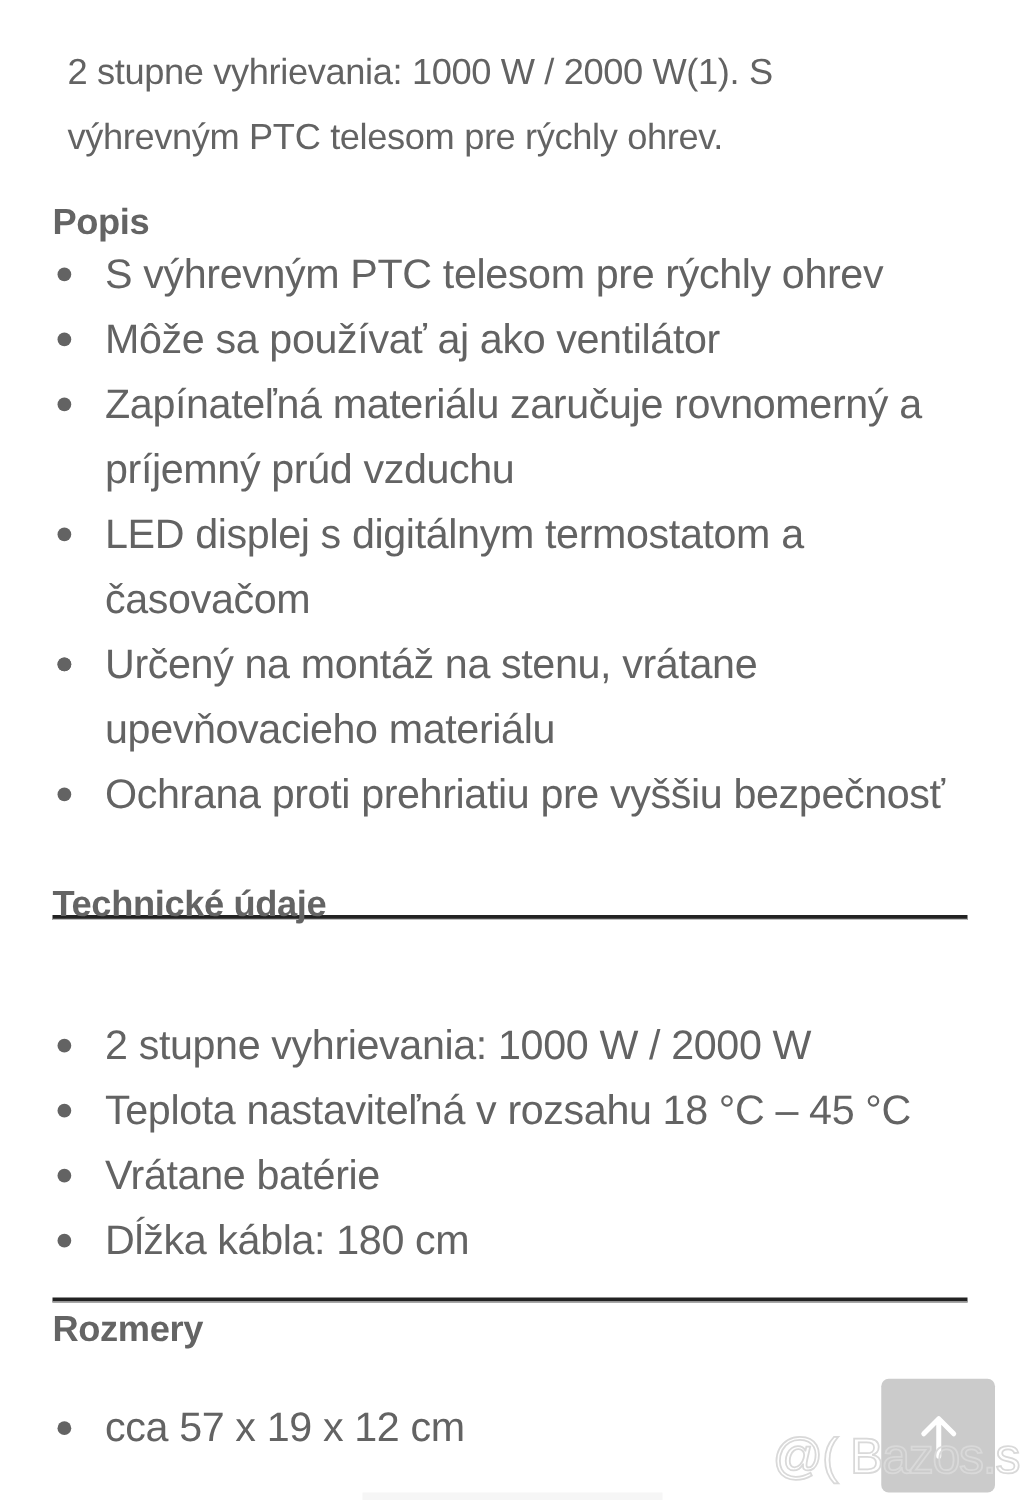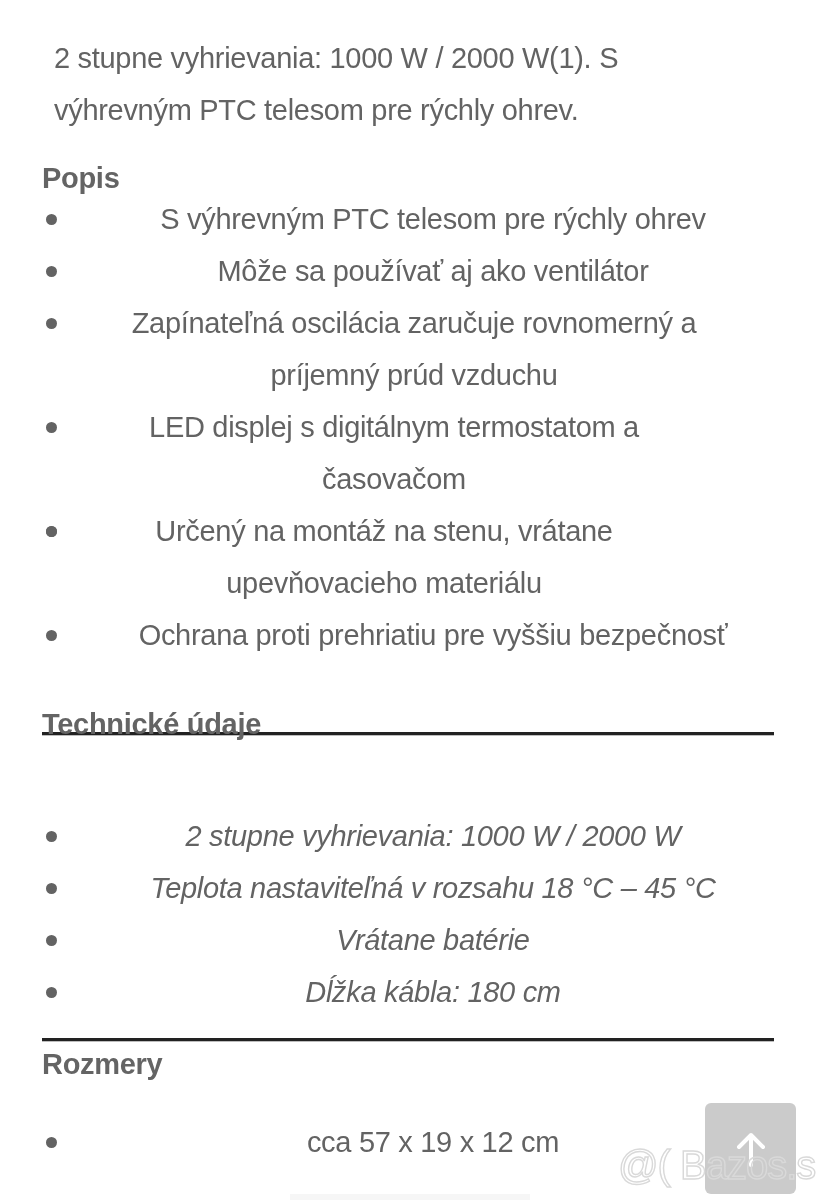--- a/index.html
+++ b/index.html
@@ -44,24 +44,23 @@
       position: absolute;
       left: 0;
       margin: 0;
       padding: 0;
       list-style: none;
       width: 740px;
     }
     ul.bullets li {
       position: relative;
       padding-left: 42px;
-      font-size: 29px;
+      font-size: 33px;
       line-height: 52px;
       letter-spacing: -0.3px;
-      text-align: center;
     }
     ul.bullets li .dot {
       position: absolute;
       left: 4px;
       top: 21px;
       width: 11px;
       height: 11px;
       border-radius: 50%;
       background: #636363;
     }
@@ -114,32 +113,32 @@
 
 <div class="content">
 
   <p class="intro">2 stupne vyhrievania: 1000 W / 2000 W(1). S výhrevným PTC telesom pre rýchly ohrev.</p>
 
   <h3 class="heading" style="top:133px;margin-top:29px;">Popis</h3>
 
   <ul class="bullets" style="top:193px;">
     <li><span class="dot"></span><span>S výhrevným PTC telesom pre rýchly ohrev</span></li>
     <li><span class="dot"></span><span>Môže sa používať aj ako ventilátor</span></li>
-    <li style="width:660px;"><span class="dot"></span><span>Zapínateľná oscilácia zaručuje rovnomerný a príjemný prúd vzduchu</span></li>
+    <li style="width:660px;"><span class="dot"></span><span>Zapínateľná materiálu zaručuje rovnomerný a príjemný prúd vzduchu</span></li>
     <li style="width:620px;"><span class="dot"></span><span>LED displej s digitálnym termostatom a časovačom</span></li>
     <li><span class="dot"></span></li>
     <li style="width:600px;"><span class="dot"></span><span>Určený na montáž na stenu, vrátane upevňovacieho materiálu</span></li>
     <li style="white-space:nowrap;"><span class="dot"></span><span>Ochrana proti prehriatiu pre vyššiu bezpečnosť</span></li>
   </ul>
 
   <div class="divider" style="top:732px;"></div>
 
   <h3 class="heading" style="top:708px;">Technické údaje</h3>
 
-  <ul class="bullets" style="top:810px;font-style:italic;">
+  <ul class="bullets" style="top:810px;">
     <li><span class="dot"></span><span>2 stupne vyhrievania: 1000 W / 2000 W</span></li>
     <li><span class="dot"></span><span>Teplota nastaviteľná v rozsahu 18 °C – 45 °C</span></li>
     <li><span class="dot"></span><span>Vrátane batérie</span></li>
     <li><span class="dot"></span><span>Dĺžka kábla: 180 cm</span></li>
   </ul>
 
   <div class="divider" style="top:1038px;"></div>
 
   <h3 class="heading" style="top:1048px;">Rozmery</h3>
 

